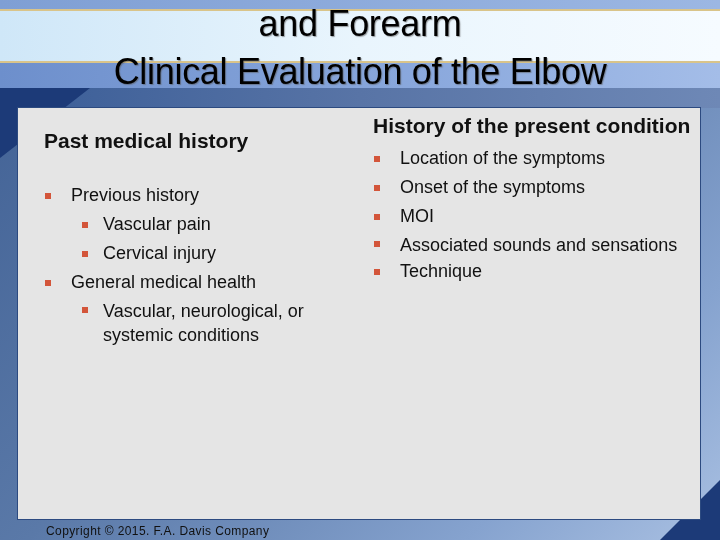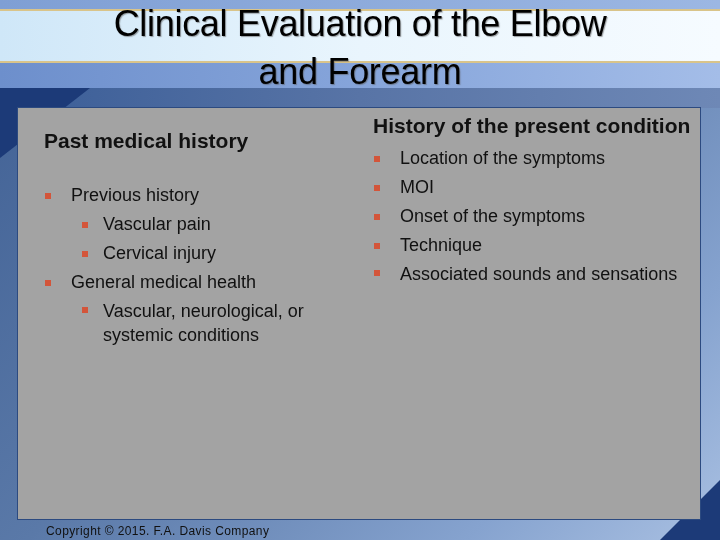--- a/index.html
+++ b/index.html
@@ -23,21 +23,21 @@
     .corner-tl { position: absolute; left: 0; top: 88px; width: 0; height: 0;
       border-top: 70px solid #1c3a78; border-right: 90px solid transparent; }
     .corner-br { position: absolute; right: 0; bottom: 0; width: 0; height: 0;
       border-bottom: 60px solid #1c3a78; border-left: 60px solid transparent; }
 
     .title { position: absolute; left: 0; top: 0; width: 720px; text-align: center;
       font-size: 36px; line-height: 48px; color: #000; letter-spacing: -0.3px;
       text-shadow: 1px 1px 1px rgba(90,90,90,0.55); }
 
     .content { position: absolute; left: 17px; top: 107px; width: 684px; height: 413px;
-      background: #a3a3a3; border: 1px solid #2c4a80; box-sizing: border-box; }
+      background: #e5e5e5; border: 1px solid #2c4a80; box-sizing: border-box; }
 
     .col { position: absolute; top: 0; }
     .col-left { left: 26px; width: 320px; }
     .col-right { left: 355px; width: 320px; }
     .col-head { font-weight: bold; font-size: 21px; line-height: 29px; color: #111; }
     .col-left .col-head { margin-top: 18px; }
     .col-right .col-head { margin-top: 3px; }
 
     ul { list-style: none; margin: 0; padding: 0; }
     li { position: relative; font-size: 18px; line-height: 29px; color: #111; }
@@ -61,22 +61,22 @@
 <div class="band-top"></div>
 <div class="band-light"></div>
 <div class="gold-line gold-1"></div>
 <div class="gold-line gold-2"></div>
 <div class="band-mid"></div>
 <div class="band-dark"></div>
 <div class="corner-tl"></div>
 <div class="corner-br"></div>
 
 <div class="title">
+  <div>and Forearm</div>
   <div>Clinical Evaluation of the Elbow</div>
-  <div>and Forearm</div>
 </div>
 
 <div class="content">
   <div class="col col-left">
     <div class="col-head">Past medical history</div>
     <ul class="left-list">
       <li class="lvl1">
         <span class="bullet"></span>
         <span>Previous history</span>
       </li>
@@ -101,31 +101,31 @@
 
   <div class="col col-right">
     <div class="col-head">History of the present condition</div>
     <ul class="right-list">
       <li class="lvl1">
         <span class="bullet"></span>
         <span>Location of the symptoms</span>
       </li>
       <li class="lvl1">
         <span class="bullet"></span>
-        <span>MOI</span>
-      </li>
-      <li class="lvl1">
-        <span class="bullet"></span>
         <span>Onset of the symptoms</span>
       </li>
       <li class="lvl1">
         <span class="bullet"></span>
-        <span>Technique</span>
+        <span>MOI</span>
       </li>
       <li class="lvl1 wrap">
         <span class="bullet"></span>
         <span>Associated sounds and sensations</span>
+      </li>
+      <li class="lvl1">
+        <span class="bullet"></span>
+        <span>Technique</span>
       </li>
     </ul>
   </div>
 </div>
 
 <div class="copyright">Copyright © 2015. F.A. Davis Company</div>
 
 </body></html>

